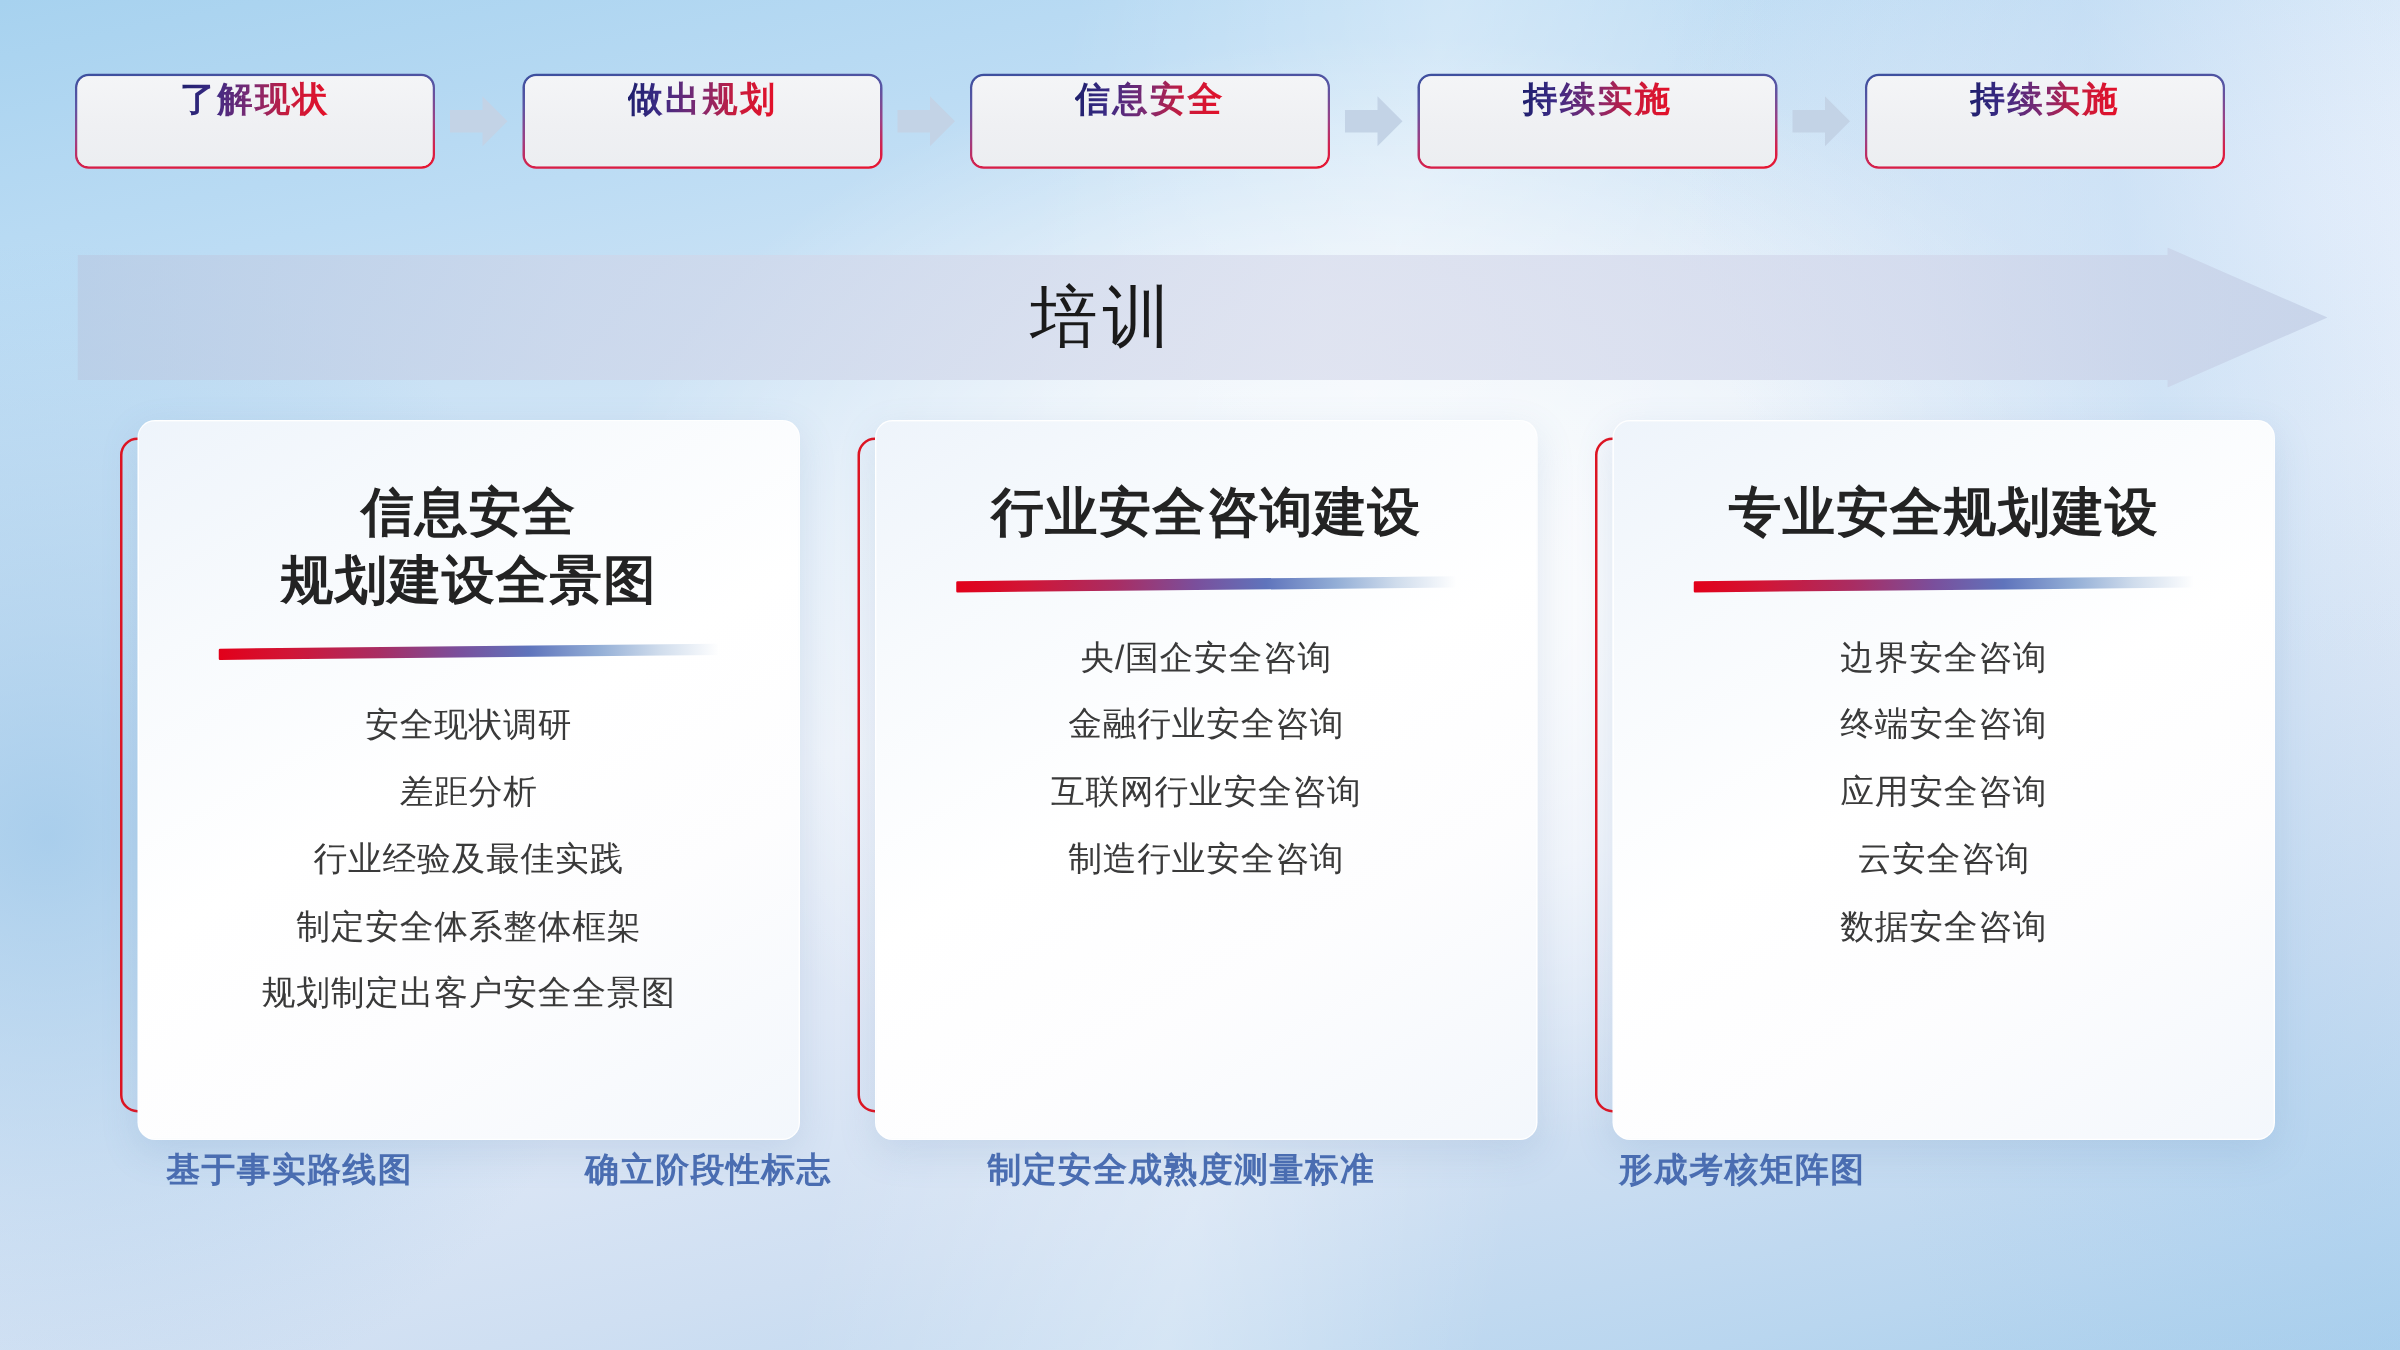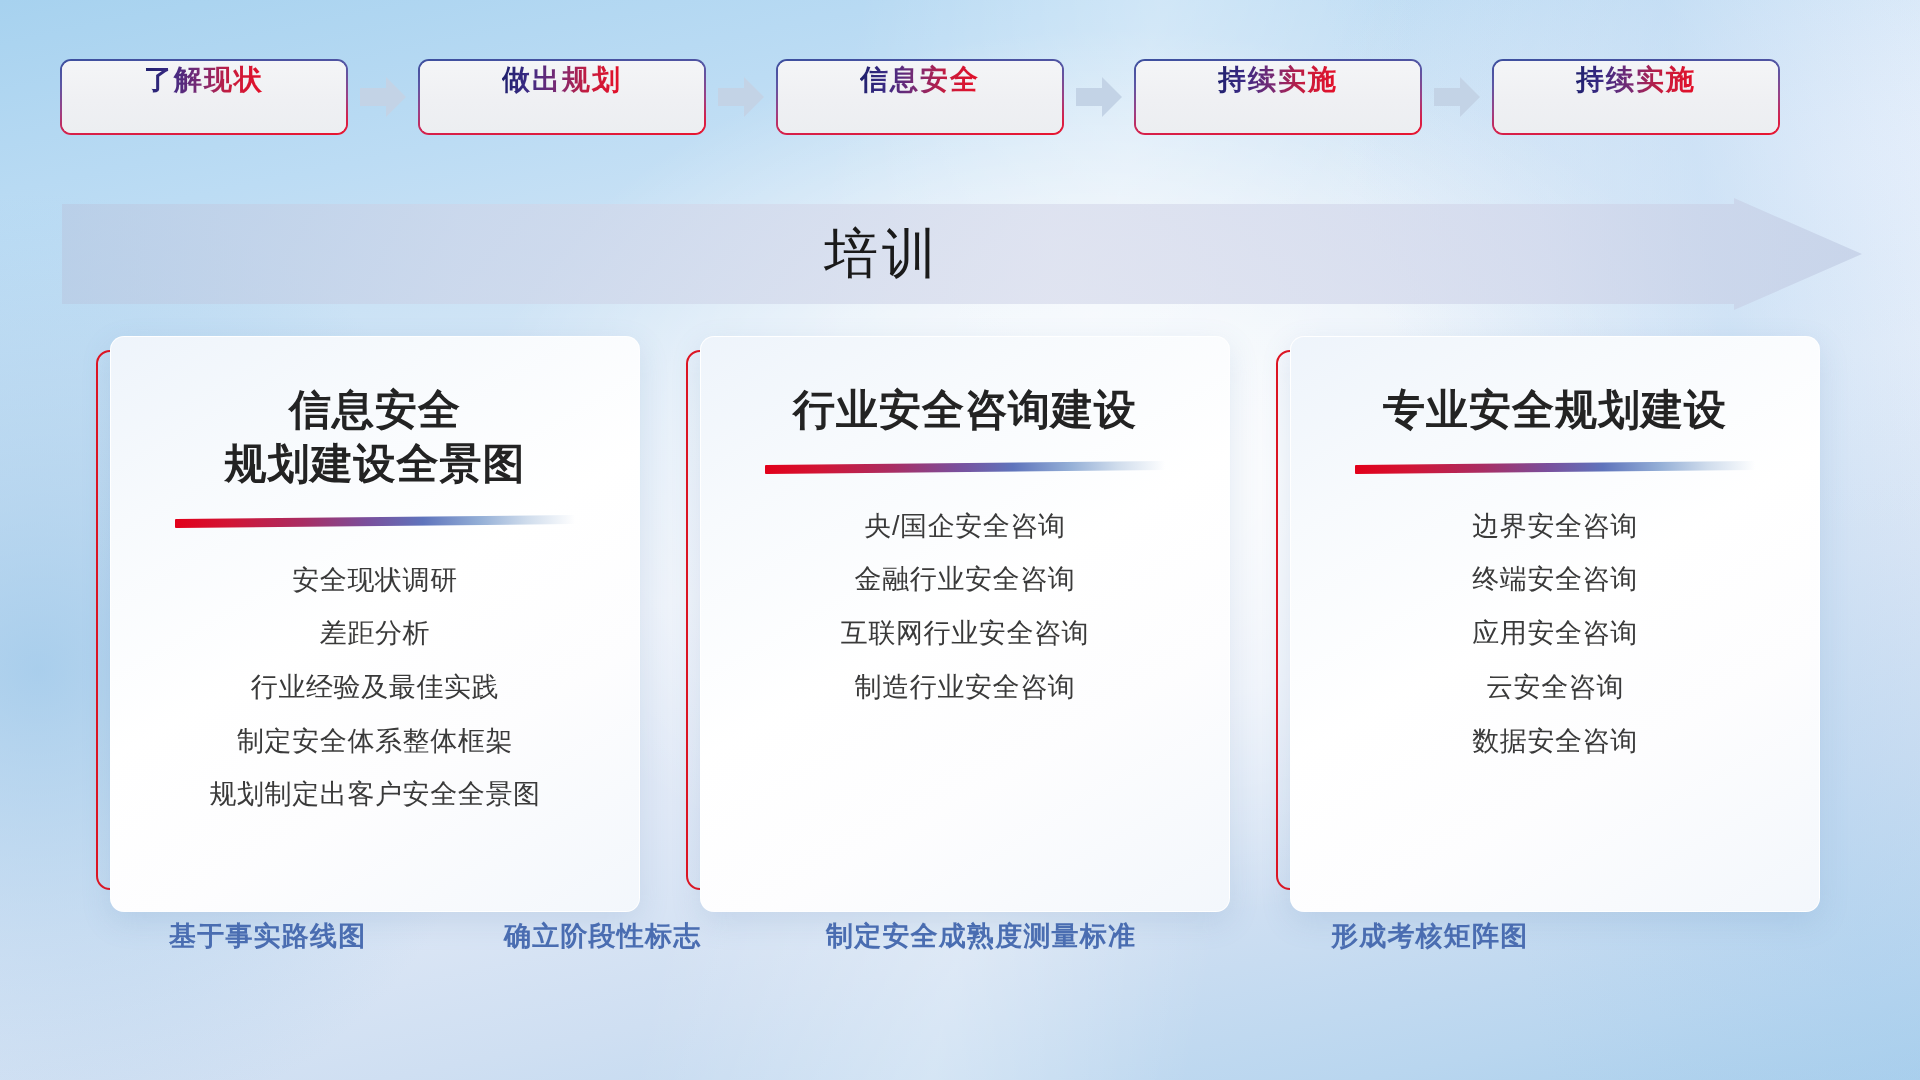--- a/index.html
+++ b/index.html
@@ -208,21 +208,20 @@
   }
 
   
   .bottom-labels {
     position: absolute;
     left: 0;
     top: 918px;
     width: 1748px;
     height: 52px;
     z-index: 6;
-    margin-left: 36px;
   }
   .blabel {
     position: absolute;
     font-size: 27px;
     font-weight: 700;
     color: #4a6db1;
     letter-spacing: 1.2px;
     white-space: nowrap;
   }
 </style>

